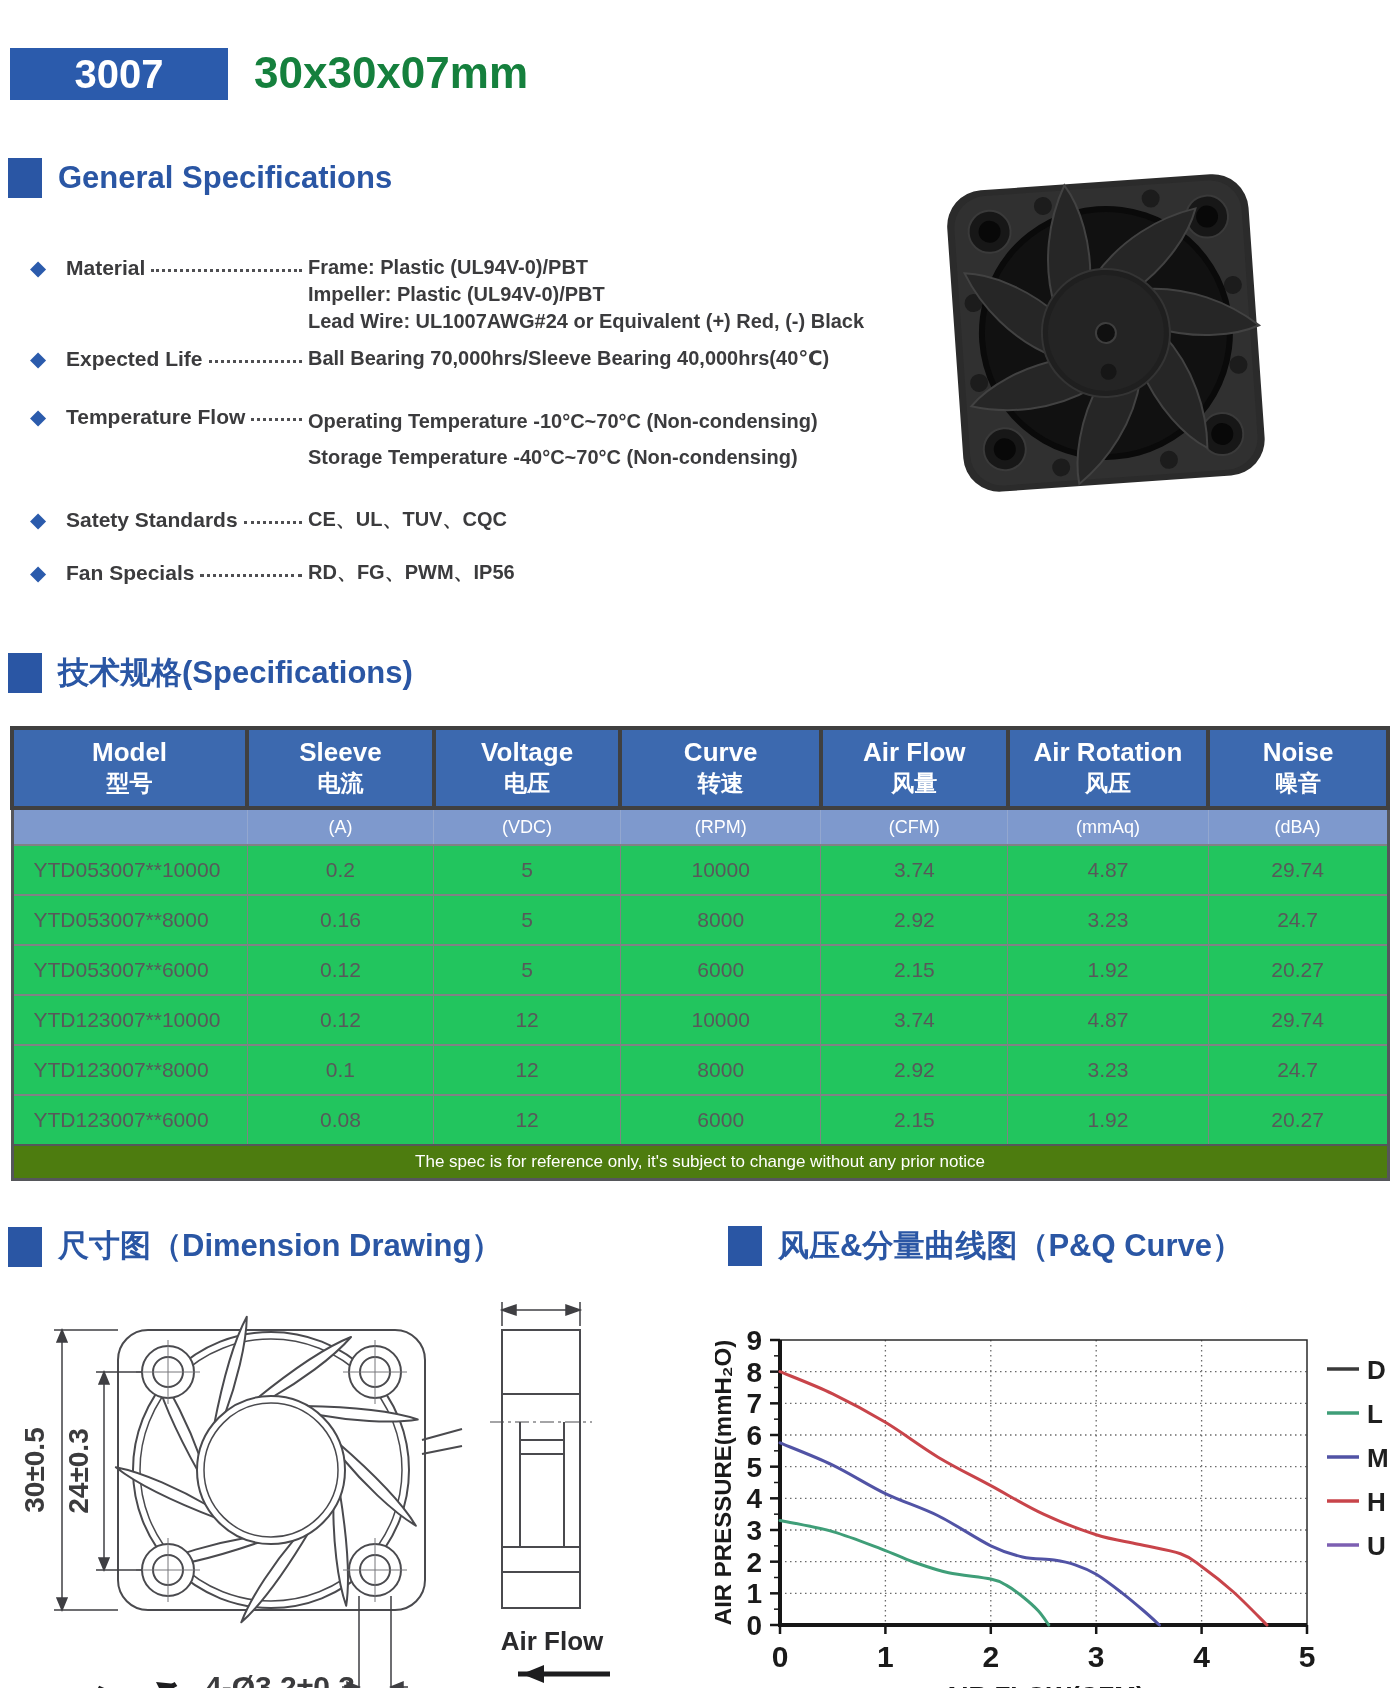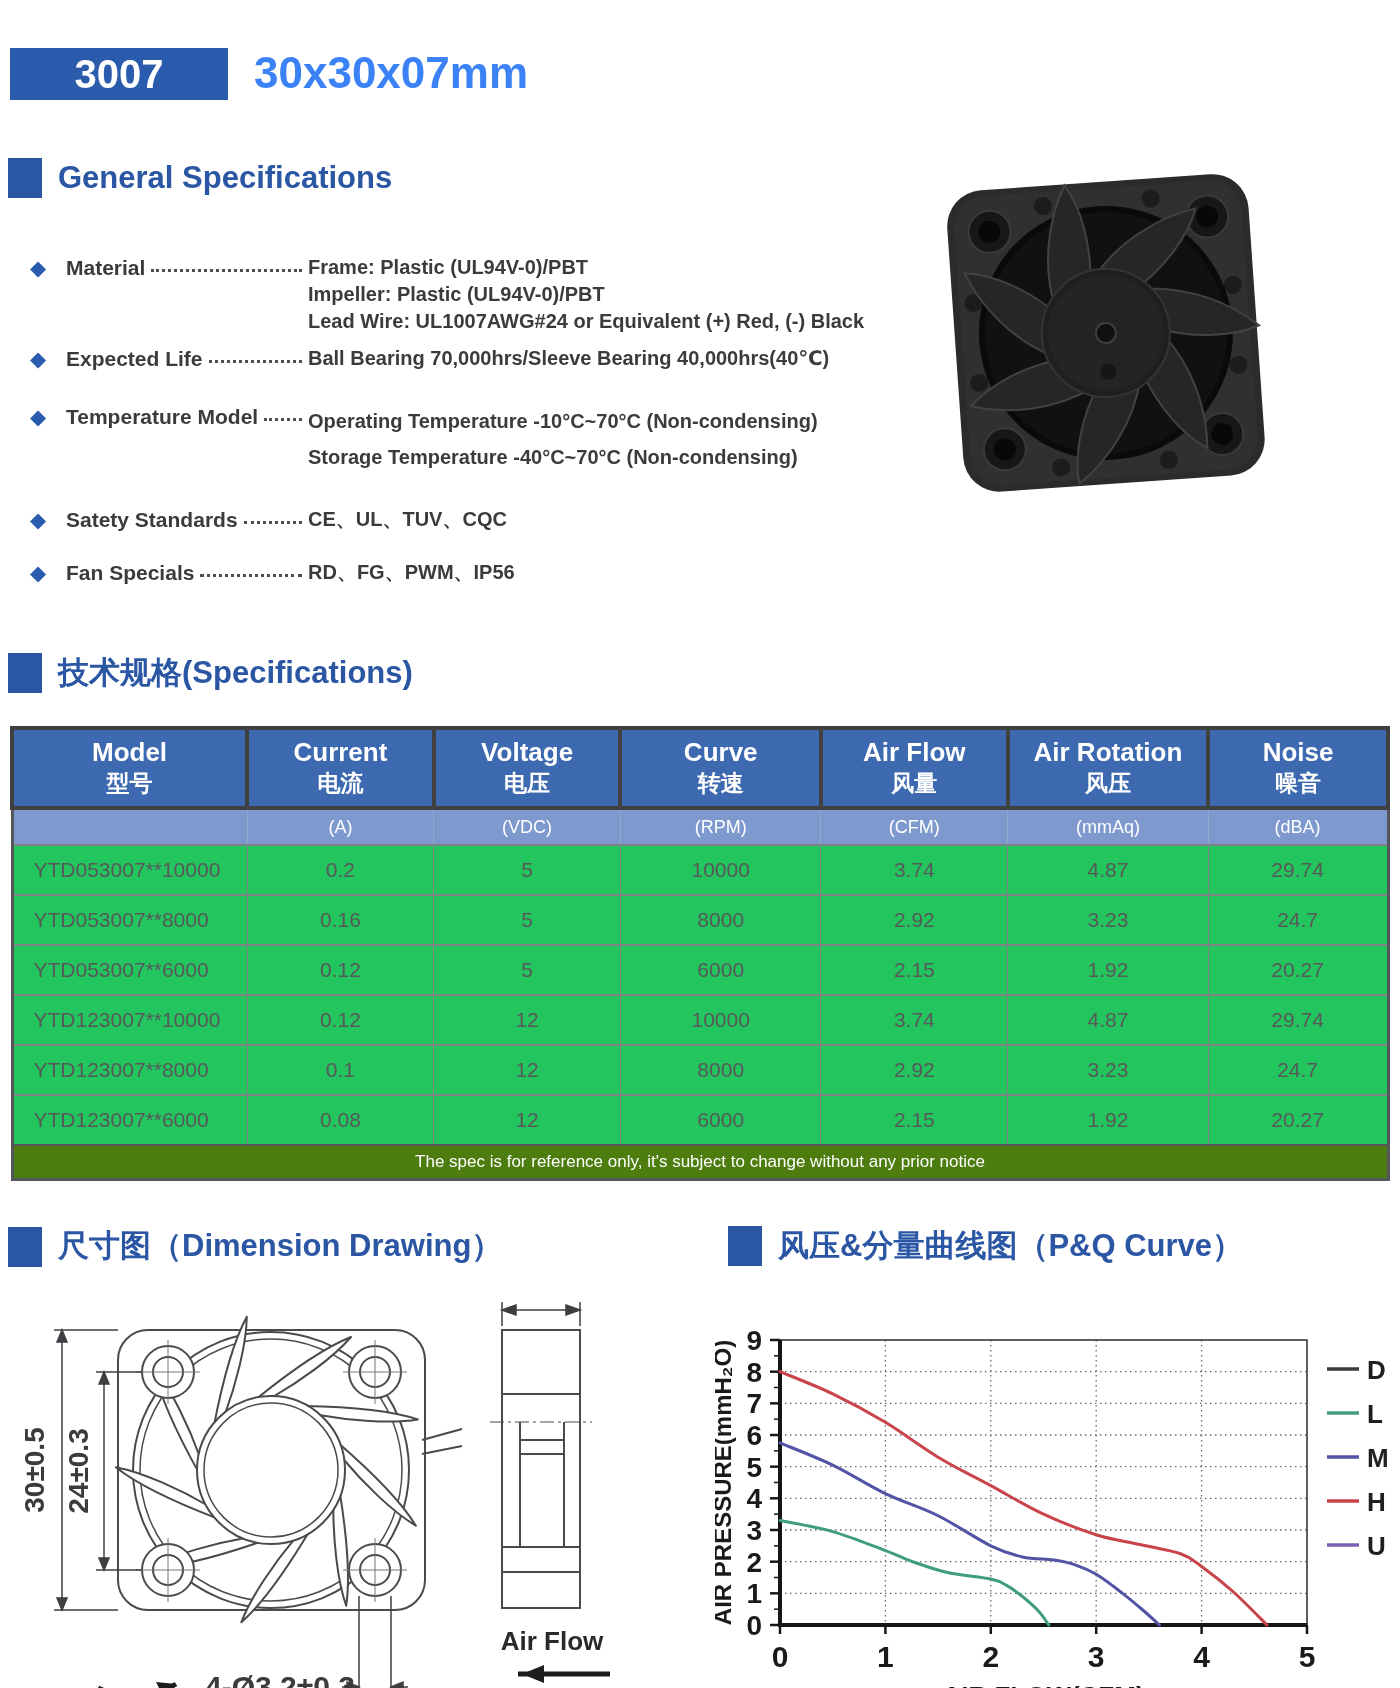--- a/index.html
+++ b/index.html
@@ -2,21 +2,21 @@
 <html><head>
 <meta charset="utf-8">
 <style>
   html,body{margin:0;padding:0;background:#ffffff;}
   .page{position:relative;width:1400px;height:1688px;background:#fff;overflow:hidden;
         font-family:"Liberation Sans","DejaVu Sans",sans-serif;color:#3b3b3d;margin-top:42px;}
 
   
   .model-badge{position:absolute;left:10px;top:6px;width:218px;height:52px;background:#2b5bac;
                color:#fff;font-size:40px;font-weight:bold;text-align:center;line-height:52px;}
-  .size-title{position:absolute;left:254px;top:2px;font-size:44px;font-weight:bold;color:#3b82f6;line-height:58px;}
+  .size-title{position:absolute;left:254px;top:2px;font-size:44px;font-weight:bold;color:#15803d;line-height:58px;}
 
   
   .sec-head{position:absolute;display:flex;align-items:center;}
   .sec-square{width:34px;height:40px;background:#2a56a4;margin-right:16px;flex:none;}
   .sec-title{font-size:31px;font-weight:bold;color:#2a56a4;white-space:nowrap;}
   #head-general{top:116px;left:8px;}
   #head-specs{top:610px;left:8px;}
   #head-dim{top:1183px;left:8px;align-items:flex-end;}
   #head-pq{top:1183px;left:728px;}
 
@@ -82,21 +82,21 @@
       <div class="spec-row">
         <span class="diamond">◆</span>
         <span class="spec-label">Expected Life</span>
         <span class="spec-leader"></span>
         <div class="spec-values">
           <div>Ball Bearing 70,000hrs/Sleeve Bearing 40,000hrs(40℃)</div>
         </div>
       </div>
       <div class="spec-row">
         <span class="diamond">◆</span>
-        <span class="spec-label">Temperature Model</span>
+        <span class="spec-label">Temperature Flow</span>
         <span class="spec-leader"></span>
         <div class="spec-values">
           <div>Operating Temperature -10°C~70°C (Non-condensing)</div>
           <div>Storage Temperature -40°C~70°C (Non-condensing)</div>
         </div>
       </div>
       <div class="spec-row">
         <span class="diamond">◆</span>
         <span class="spec-label">Satety Standards</span>
         <span class="spec-leader"></span>
@@ -179,21 +179,21 @@
           <col style="width:14.5%">
           <col style="width:13%">
         </colgroup>
         <thead>
           <tr>
             <th>
               <div class="en">Model</div>
               <div class="cn">型号</div>
             </th>
             <th>
-              <div class="en">Current</div>
+              <div class="en">Sleeve</div>
               <div class="cn">电流</div>
             </th>
             <th>
               <div class="en">Voltage</div>
               <div class="cn">电压</div>
             </th>
             <th>
               <div class="en">Curve</div>
               <div class="cn">转速</div>
             </th>

